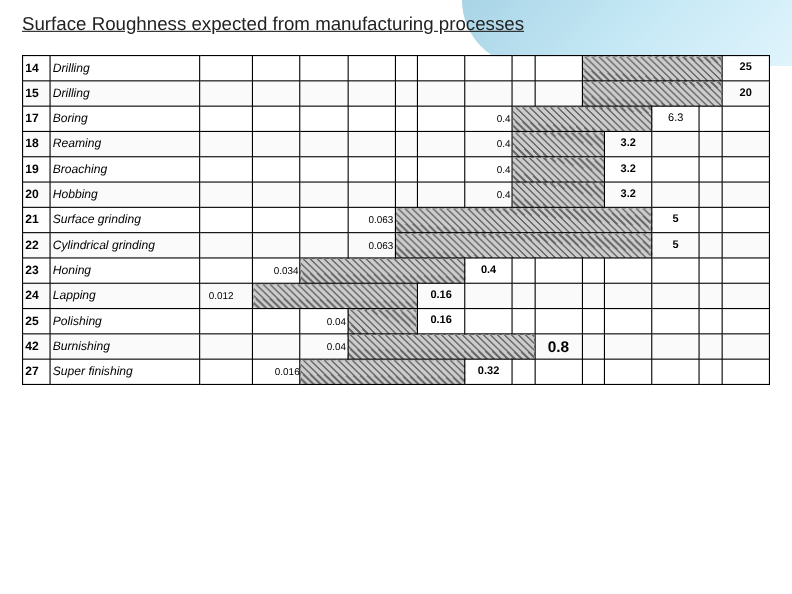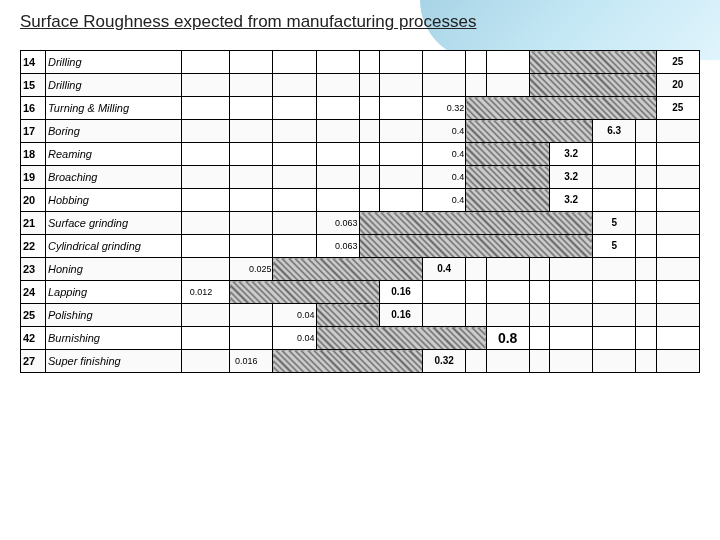--- a/index.html
+++ b/index.html
@@ -124,44 +124,31 @@
           <td class="grid-cell"></td>
           <td class="grid-cell"></td>
           <td class="grid-cell"></td>
           <td class="grid-cell"></td>
           <td class="grid-cell"></td>
           <td class="grid-cell"></td>
           <td colspan="4" style="padding: 2px 0px; background: repeating-linear-gradient(45deg, transparent, transparent 3px, rgb(102, 102, 102) 3px, rgb(102, 102, 102) 4.5px) rgb(204, 204, 204); border: 1px solid rgb(0, 0, 0);"></td>
           <td class="col-value" style="font-weight: bold; font-size: 10px;">20</td>
         </tr>
         <tr>
-          <td class="col-num">16</td>
-          <td class="col-process">Turning &amp; Milling</td>
-          <td class="grid-cell"></td>
-          <td class="grid-cell"></td>
-          <td class="grid-cell"></td>
-          <td class="grid-cell"></td>
-          <td class="grid-cell"></td>
-          <td class="grid-cell"></td>
-          <td class="col-value" style="font-size: 9px; text-align: right; padding-right: 1px;">0.32</td>
-          <td colspan="6" style="padding: 2px 0px; background: repeating-linear-gradient(45deg, transparent, transparent 3px, rgb(102, 102, 102) 3px, rgb(102, 102, 102) 4.5px) rgb(204, 204, 204); border: 1px solid rgb(0, 0, 0);"></td>
-          <td class="col-value" style="font-weight: bold; font-size: 10px;">25</td>
-        </tr>
-        <tr>
           <td class="col-num">17</td>
           <td class="col-process">Boring</td>
           <td class="grid-cell"></td>
           <td class="grid-cell"></td>
           <td class="grid-cell"></td>
           <td class="grid-cell"></td>
           <td class="grid-cell"></td>
           <td class="grid-cell"></td>
           <td class="col-value" style="font-size: 9px; text-align: right; padding-right: 1px;">0.4</td>
           <td colspan="4" style="padding: 2px 0px; background: repeating-linear-gradient(45deg, transparent, transparent 3px, rgb(102, 102, 102) 3px, rgb(102, 102, 102) 4.5px) rgb(204, 204, 204); border: 1px solid rgb(0, 0, 0);"></td>
-          <td class="col-value" style="font-weight: bold; font-size: 10px;">6.3</td>
+          <td class="col-value" style="font-weight: normal; font-size: 10px;">6.3</td>
           <td class="grid-cell"></td>
           <td class="grid-cell"></td>
         </tr>
         <tr>
           <td class="col-num">18</td>
           <td class="col-process">Reaming</td>
           <td class="grid-cell"></td>
           <td class="grid-cell"></td>
           <td class="grid-cell"></td>
           <td class="grid-cell"></td>
@@ -227,21 +214,21 @@
           <td class="col-value" style="font-size: 9px; text-align: right; padding-right: 1px;">0.063</td>
           <td colspan="7" style="padding: 2px 0px; background: repeating-linear-gradient(45deg, transparent, transparent 3px, rgb(102, 102, 102) 3px, rgb(102, 102, 102) 4.5px) rgb(204, 204, 204); border: 1px solid rgb(0, 0, 0);"></td>
           <td class="col-value" style="font-weight: bold; font-size: 10px;">5</td>
           <td class="grid-cell"></td>
           <td class="grid-cell"></td>
         </tr>
         <tr>
           <td class="col-num">23</td>
           <td class="col-process">Honing</td>
           <td class="grid-cell"></td>
-          <td class="col-value" style="font-size: 9px; text-align: right; padding-right: 1px;">0.025</td>
+          <td class="col-value" style="font-size: 9px; text-align: right; padding-right: 1px;">0.034</td>
           <td colspan="4" style="padding: 2px 0px; background: repeating-linear-gradient(45deg, transparent, transparent 3px, rgb(102, 102, 102) 3px, rgb(102, 102, 102) 4.5px) rgb(204, 204, 204); border: 1px solid rgb(0, 0, 0);"></td>
           <td class="col-value" style="font-weight: bold; font-size: 10px;">0.4</td>
           <td class="grid-cell"></td>
           <td class="grid-cell"></td>
           <td class="grid-cell"></td>
           <td class="grid-cell"></td>
           <td class="grid-cell"></td>
           <td class="grid-cell"></td>
           <td class="grid-cell"></td>
         </tr>
@@ -288,21 +275,21 @@
           <td class="grid-cell"></td>
           <td class="grid-cell"></td>
           <td class="grid-cell"></td>
           <td class="grid-cell"></td>
           <td class="grid-cell"></td>
         </tr>
         <tr>
           <td class="col-num">27</td>
           <td class="col-process">Super finishing</td>
           <td class="grid-cell"></td>
-          <td class="col-value" style="font-size: 9px; text-align: center; padding-right: 12px; margin-left: 13px;">0.016</td>
+          <td class="col-value" style="font-size: 9px; text-align: right; padding-right: 0; margin-left: 13px;">0.016</td>
           <td colspan="4" style="padding: 2px 0px; background: repeating-linear-gradient(45deg, transparent, transparent 3px, rgb(102, 102, 102) 3px, rgb(102, 102, 102) 4.5px) rgb(204, 204, 204); border: 1px solid rgb(0, 0, 0);"></td>
           <td class="col-value" style="font-weight: bold; font-size: 10px;">0.32</td>
           <td class="grid-cell"></td>
           <td class="grid-cell"></td>
           <td class="grid-cell"></td>
           <td class="grid-cell"></td>
           <td class="grid-cell"></td>
           <td class="grid-cell"></td>
           <td class="grid-cell"></td>
         </tr>

